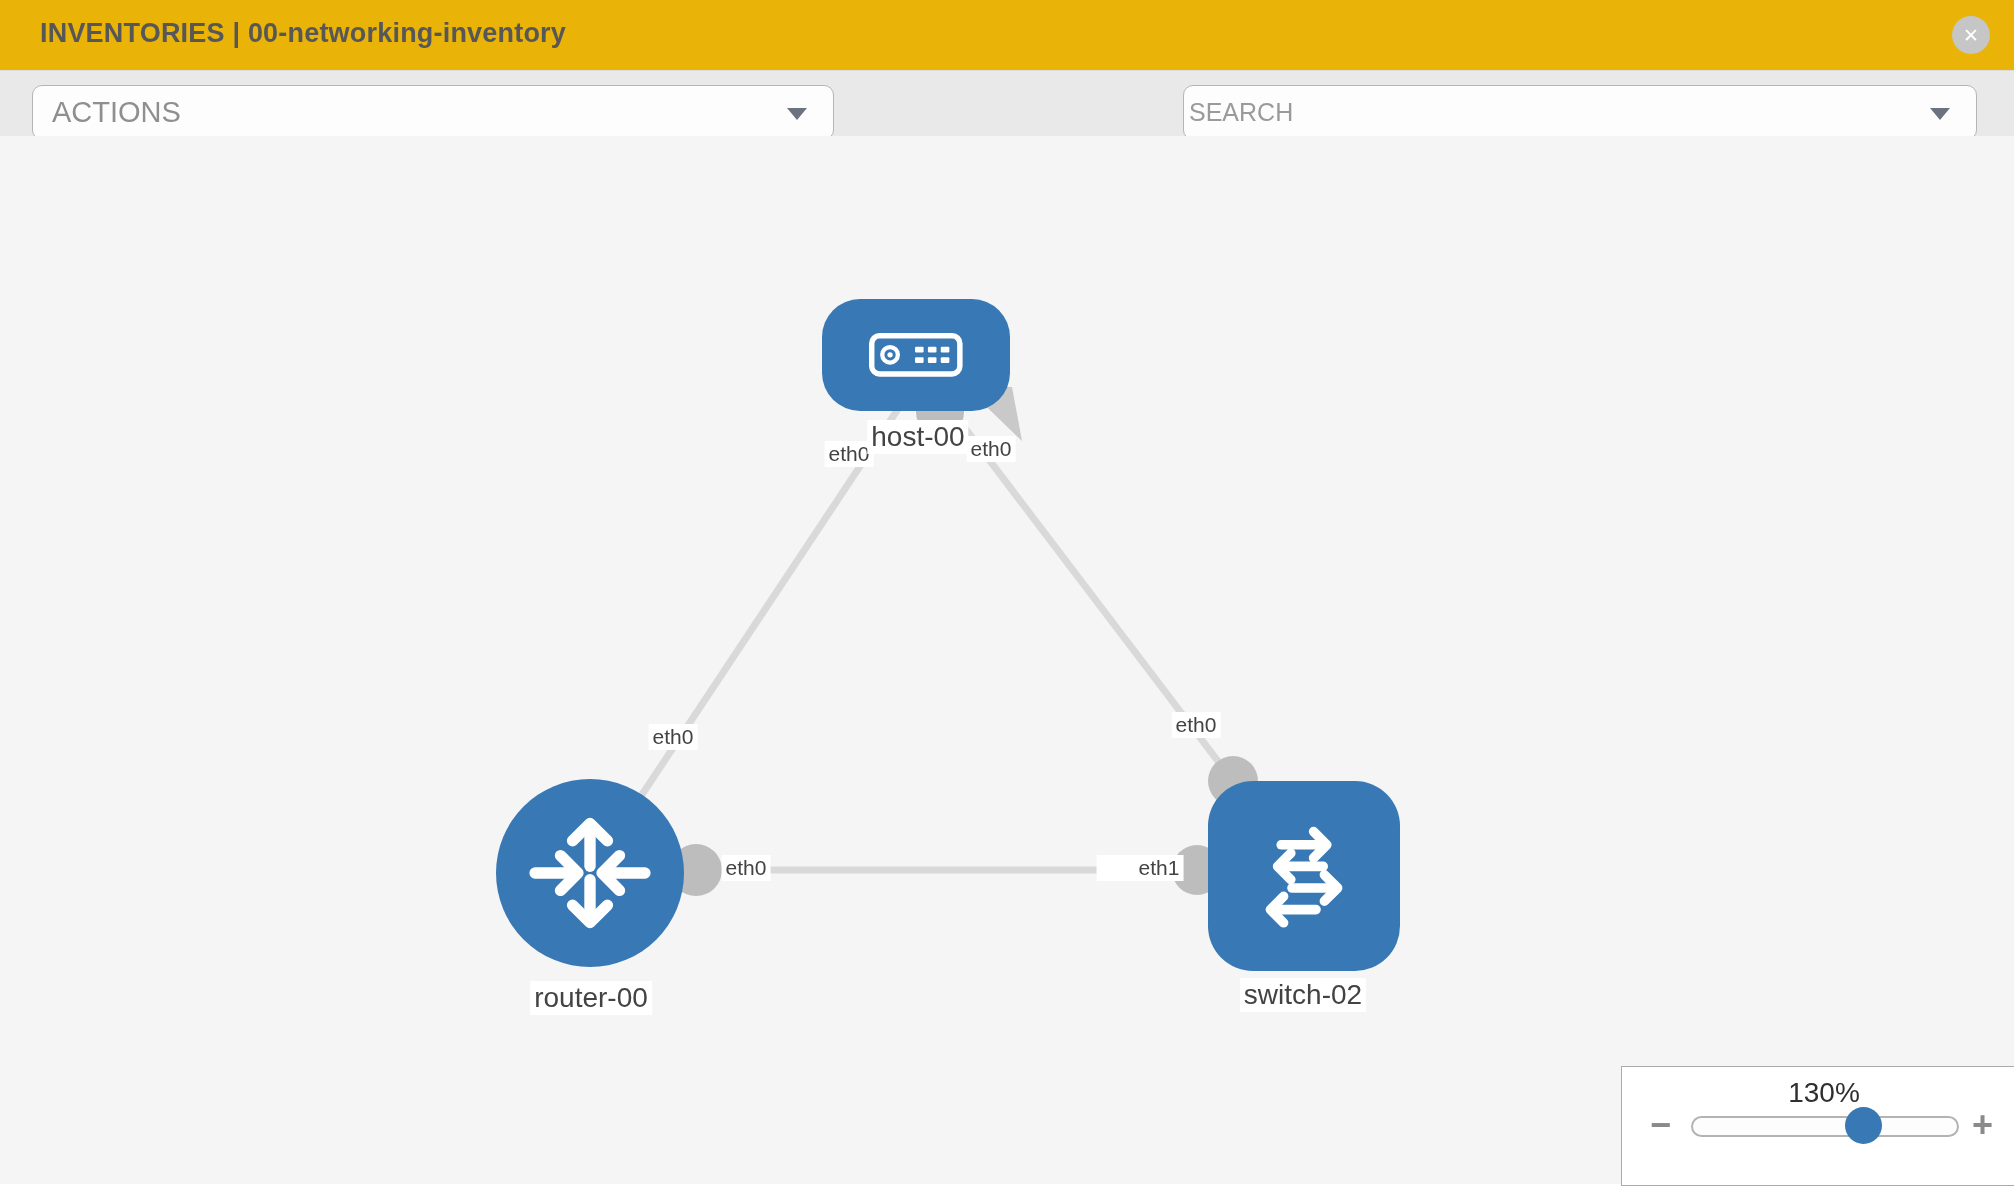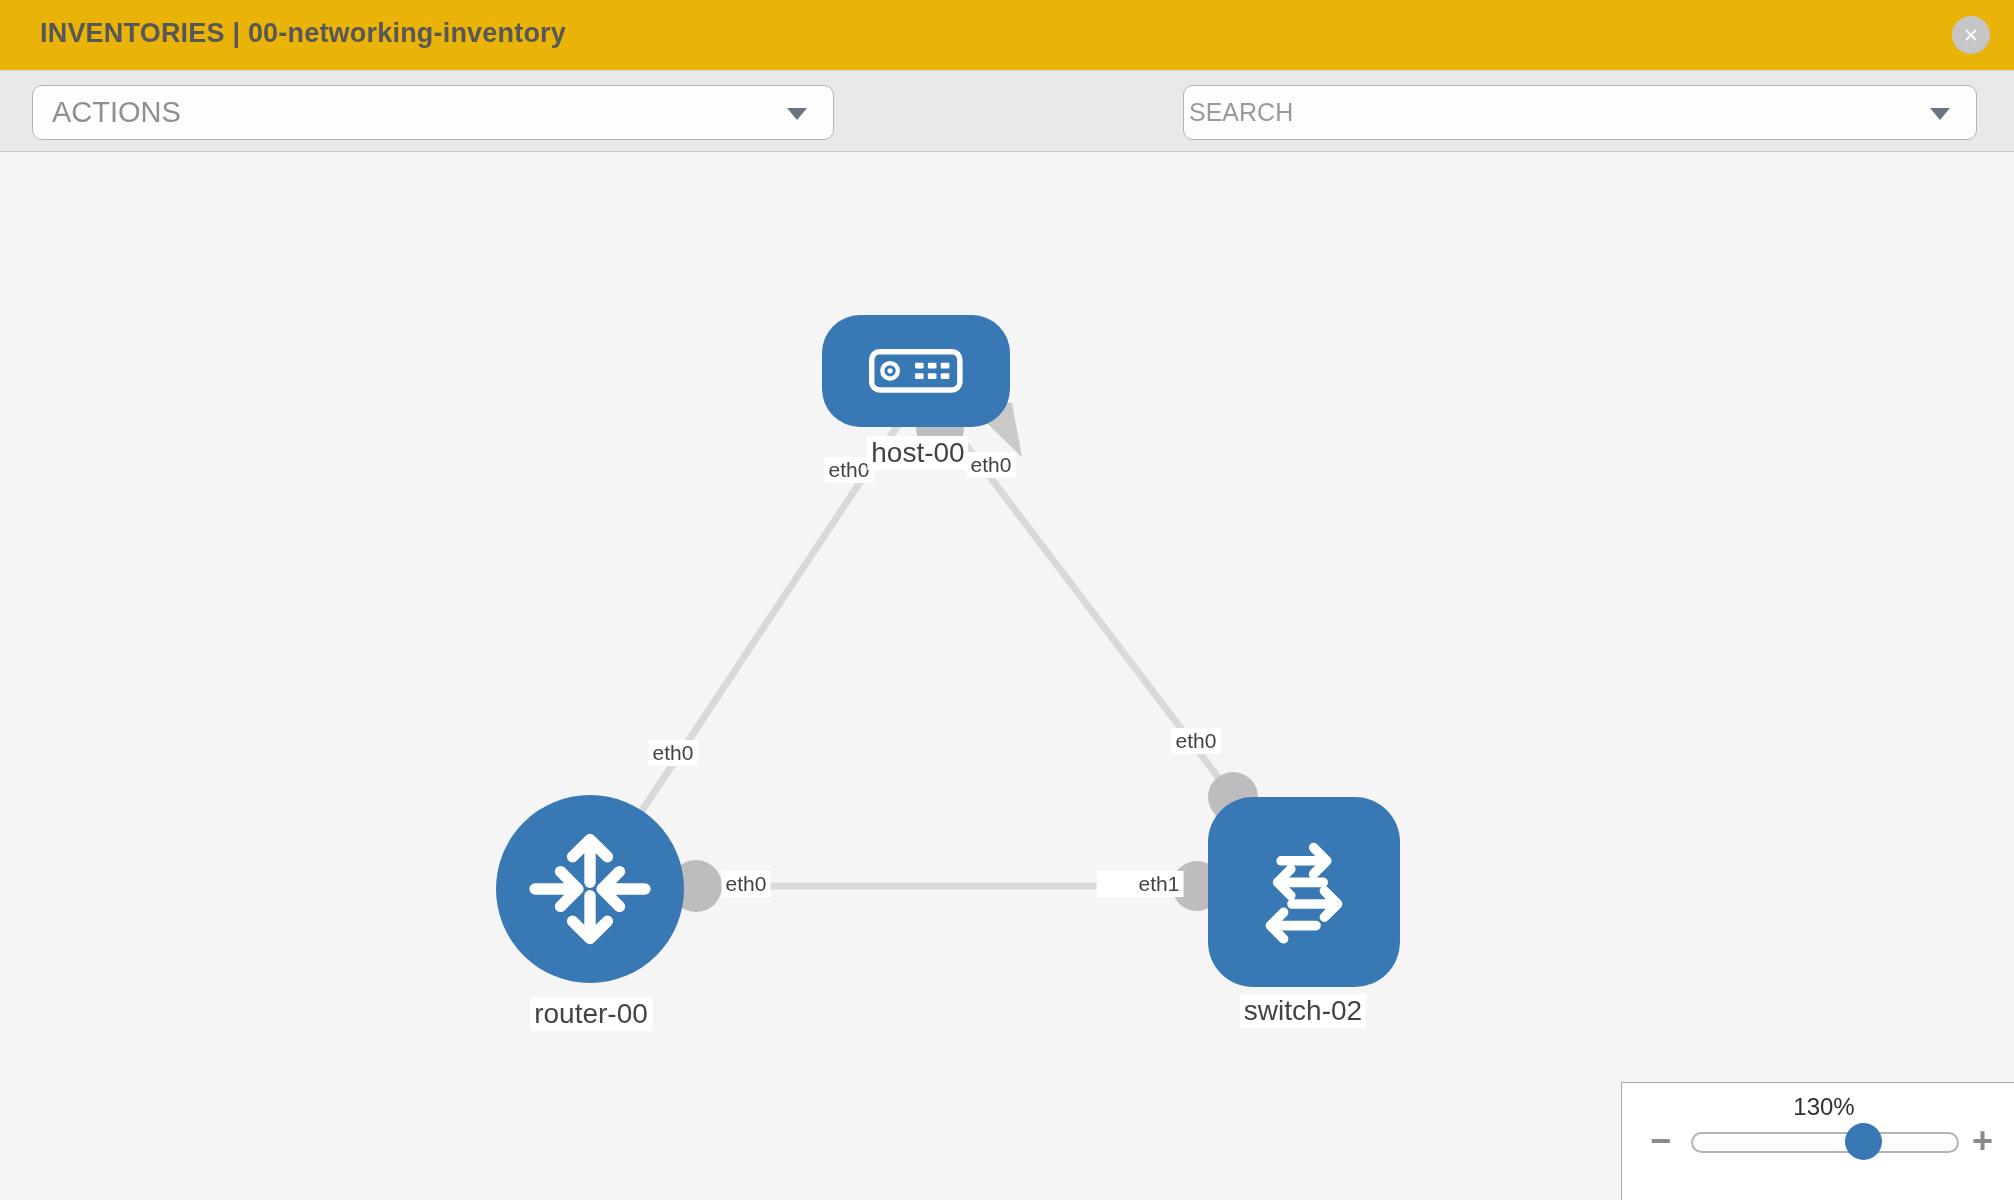--- a/index.html
+++ b/index.html
@@ -24,39 +24,39 @@
   .combo input { position:absolute; left:5px; top:0; width:680px; height:53px; border:none; outline:none;
                  background:transparent; font-size:25px; color:#666; font-family:inherit; }
   .combo input::placeholder { color:#9a9a9a; opacity:1; }
   .caret { position:absolute; right:26px; top:22px; width:0; height:0;
            border-left:10px solid transparent; border-right:10px solid transparent;
            border-top:12px solid #6b7280; }
   .tool-icon { position:absolute; top:96px; cursor:pointer; }
   .tool-icon svg { display:block; }
 
   
-  .canvas { position:absolute; left:0; top:152px; width:2014px; height:1048px; background:#f5f5f5; }
+  .canvas { position:absolute; left:0; top:136px; width:2014px; height:1048px; background:#f5f5f5; }
   .topo-svg { position:absolute; left:0; top:0; }
   .edge { stroke:#d9d9d9; stroke-width:7; fill:none; }
   .endpoint { fill:#bdbdbd; }
   .wedge { fill:#c9c9c9; }
   .node-fill { fill:#3878b4; }
   .icon-stroke { stroke:#ffffff; fill:none; stroke-linecap:round; stroke-linejoin:round; }
 
   .map-label { position:absolute; transform:translate(-50%,-50%); background:#ffffff; color:#434343;
                white-space:nowrap; padding:1px 4px; }
   .node-label { font-size:28px; z-index:4; }
   .if-label { font-size:21px; z-index:2; }
   .if-label.over { z-index:3; }
 
   
   .zoom-panel { position:absolute; left:1621px; top:930px; width:394px; height:120px;
                 background:#ffffff; border:1px solid #ababab; }
   .zoom-level { position:absolute; left:202px; top:10px; transform:translateX(-50%);
-                font-size:24px; color:#2f2f2f; }
+                font-size:28px; color:#2f2f2f; }
   .zoom-minus, .zoom-plus { position:absolute; top:38px; font-size:36px; font-weight:bold; color:#8a8a8a;
                             line-height:40px; cursor:pointer; }
   .zoom-minus { left:28px; }
   .zoom-plus { left:350px; }
   .zoom-track { position:absolute; left:69px; top:49px; width:268px; height:21px; background:#fdfdfd;
                 border:2px solid #b3b3b3; border-radius:11px; cursor:pointer; }
   .zoom-thumb { position:absolute; left:223px; top:40px; width:37px; height:37px; border-radius:50%;
                 background:#3878b4; cursor:grab; }
 </style>
 </head>

